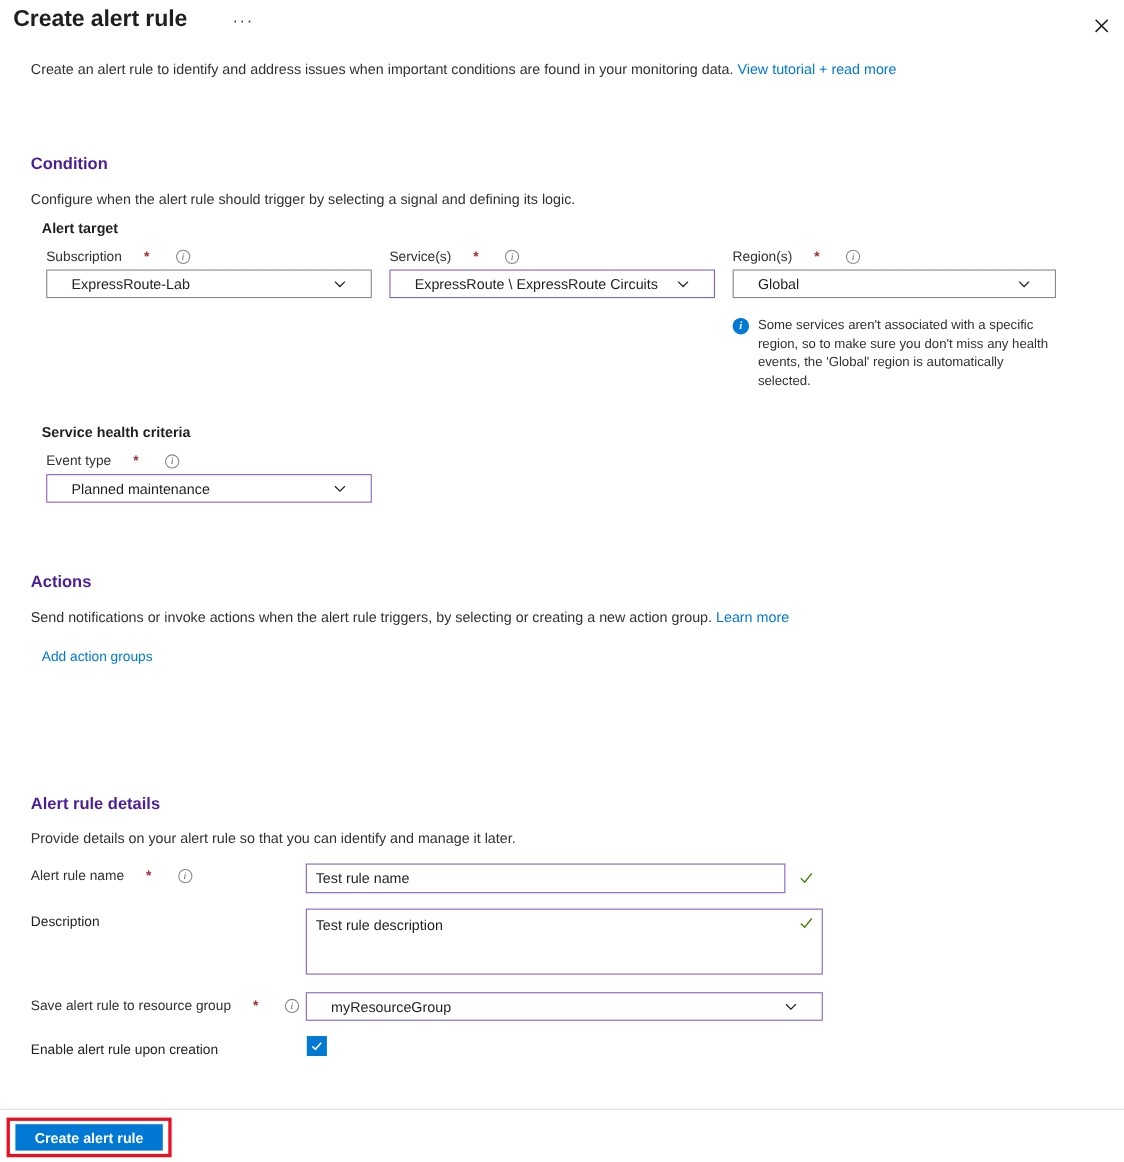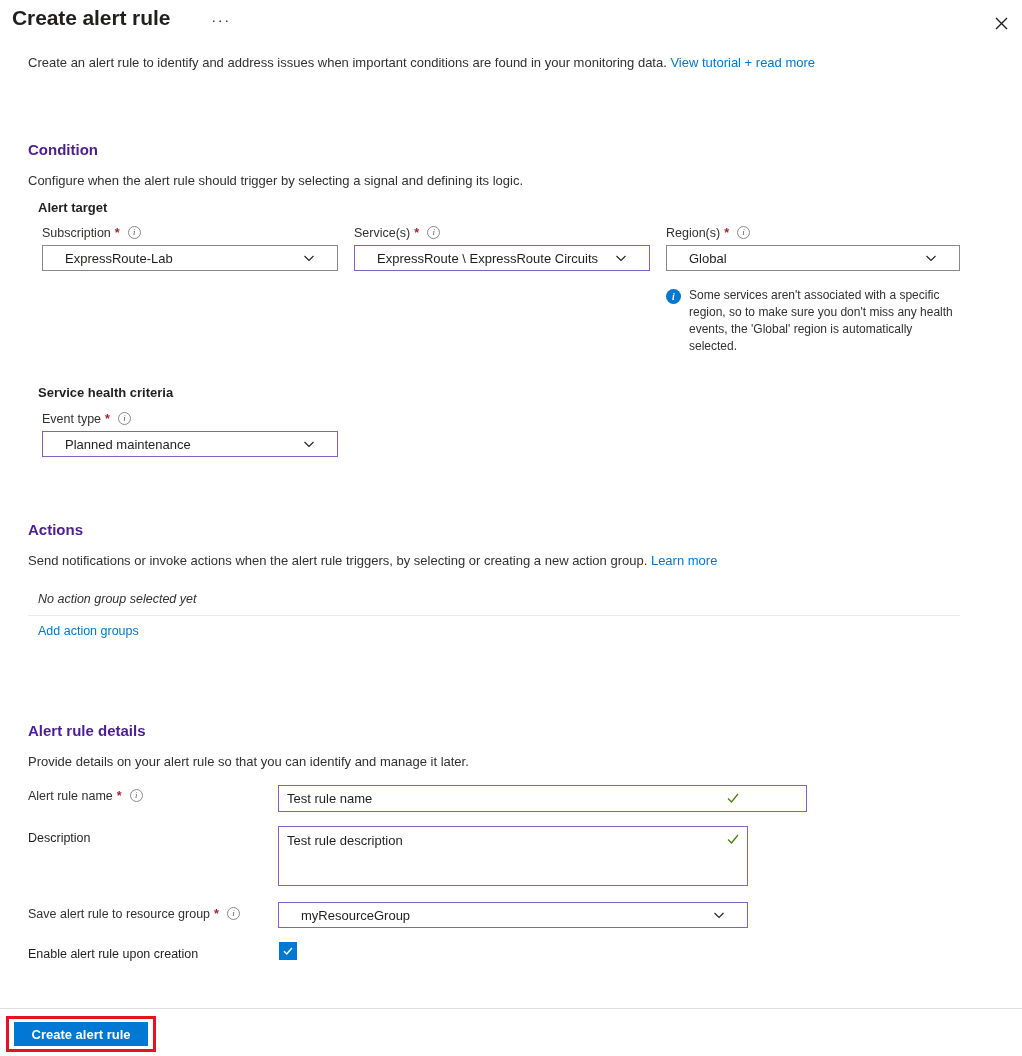--- a/index.html
+++ b/index.html
@@ -95,22 +95,22 @@
     font-size: 13px;
     font-weight: 600;
     color: #201f1e;
   }
 
   .fieldlabel {
     font-size: 12.5px;
     color: #323130;
     white-space: nowrap;
     display: flex;
-    align-items: flex-start;
-    gap: 3px;
+    align-items: flex-end;
+    gap: 19px;
   }
   .req { color: #a4262c; font-weight: 700; margin-left: 1px; }
 
   .info-i {
     display: inline-block;
     width: 13px;
     height: 13px;
     border: 1px solid #8a8886;
     border-radius: 50%;
     font-size: 9px;
@@ -364,38 +364,35 @@
       </svg>
   </span>
 </div>
 
 <div class="section-h" style="top:521px">Actions</div>
 <div class="section-sub" style="top:553px">
   <span>Send notifications or invoke actions when the alert rule triggers, by selecting or creating a new action group. </span><a class="link">Learn more</a>
 </div>
 
 <div class="tbl" style="top:582px">
-  <div class="tbl-row">
-    <div>No action group selected yet</div>
-  </div>
   <div class="tbl-link">
     <a class="link">Add action groups</a>
   </div>
 </div>
 
 <div class="section-h" style="top:722px">Alert rule details</div>
 <div class="section-sub" style="top:754px">Provide details on your alert rule so that you can identify and manage it later.</div>
 
 <div class="fieldlabel" style="position:absolute;left:28px;top:789px">
   <span>Alert rule name</span>
     <span class="req">*</span>
   <span class="info-i">i</span>
 </div>
 <div class="txtctl-wrap" style="left:278px;top:785px;width:470px">
-  <input class="txtctl" style="position: relative; left: 0px; top: 0px; width: 529px;" type="text" value="Test rule name">
+  <input class="txtctl" style="position: relative; left: 0px; top: 0px; width: 436px;" type="text" value="Test rule name">
   <span class="check-ok">
     <svg width="14" height="14" viewBox="0 0 14 14">
         <path d="M2 7.5 L5.5 11 L12 3" stroke="#498205" stroke-width="1.3" fill="none"></path>
       </svg>
   </span>
 </div>
 
 <div class="row-label" style="top:831px">Description</div>
 <div class="txtctl-wrap" style="left:278px;top:826px;width:470px">
   <textarea class="txtctl" style="position: relative; left: 0px; top: 0px; width: 470px; height: 60px; resize: none; line-height: 17px;">Test rule description</textarea>

